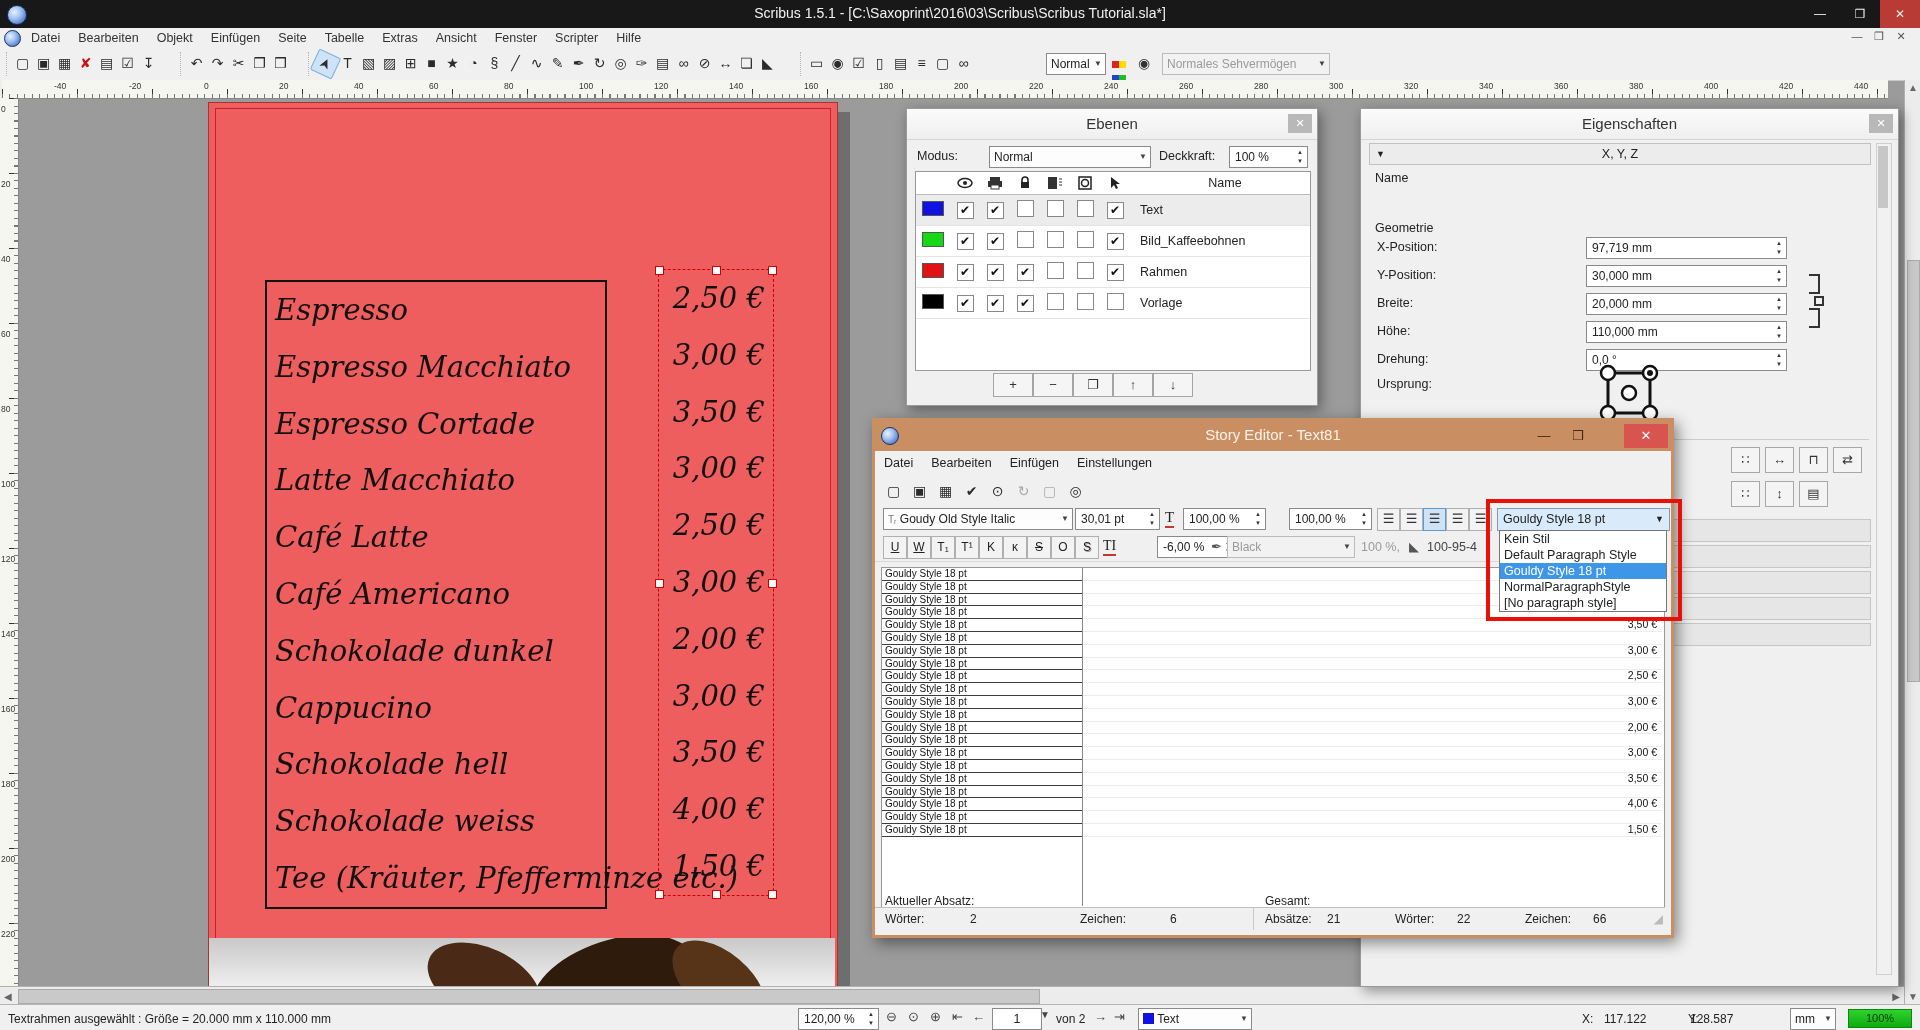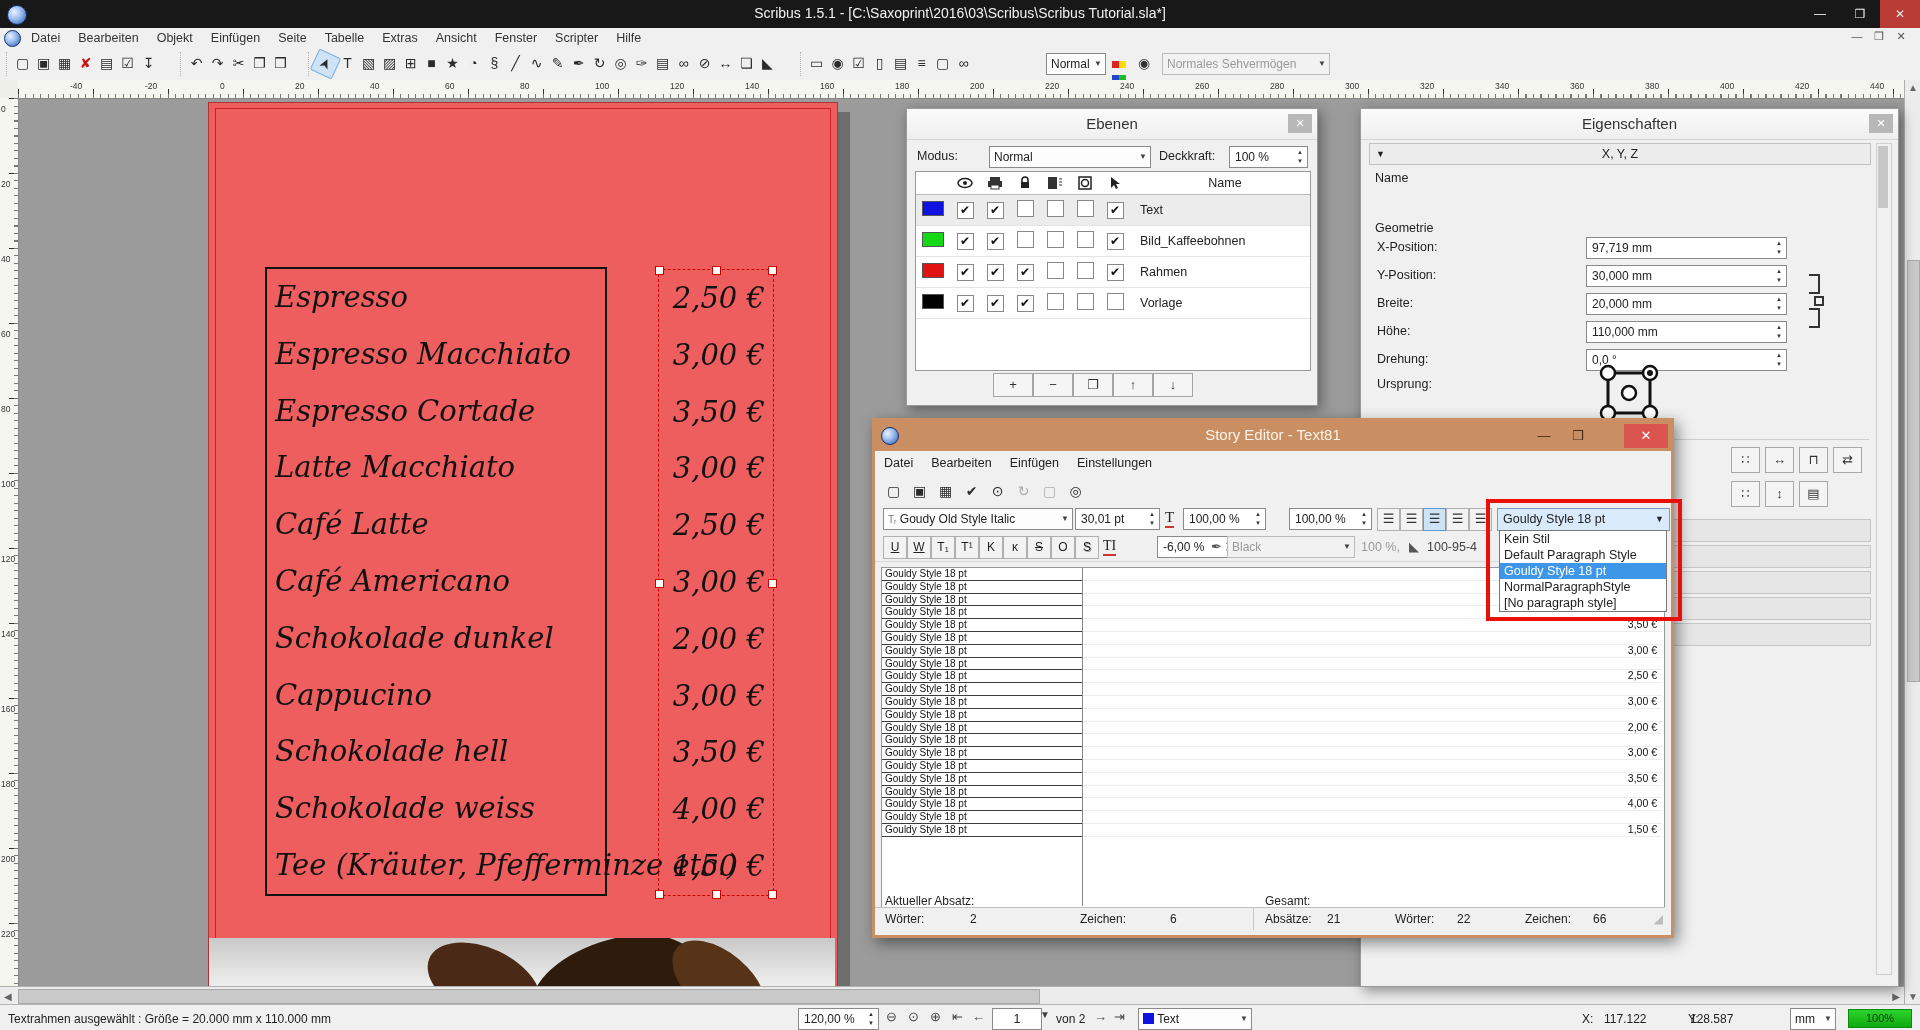--- a/index.html
+++ b/index.html
@@ -20,36 +20,36 @@
   .tb-group{position:absolute;top:3px;height:24px;border-left:1px dotted #b5b5b5;padding-left:5px;white-space:nowrap;}
   .tbi{display:inline-block;width:21px;height:22px;line-height:22px;text-align:center;font-size:14px;color:#2b2b2b;vertical-align:top;}
   .tbi.red{color:#cc1111;}
   .tbi.active{background:#cfe3f6;border:1px solid #7ab0e0;border-radius:2px;line-height:20px;}
   .tbi.disabled{color:#aaa;}
   .combo{background:#fdfdfd;border:1px solid #8a8a8a;height:20px;line-height:20px;font-size:12px;padding:0 4px;position:absolute;}
   .combo .arr{position:absolute;right:3px;top:0;font-size:8px;color:#444;}
   .combo.disabled{color:#9a9a9a;background:#f2f2f2;border-color:#bbb;}
   .cmgrid span{display:inline-block;width:7px;height:7px;}
   
-  .hruler{left:18px;top:80px;width:1886px;height:18px;background:#f6f6f1;border-bottom:1px solid #888;
+  .hruler{left:2px;top:80px;width:1886px;height:18px;background:#f6f6f1;border-bottom:1px solid #888;
     background-image:repeating-linear-gradient(90deg,#777 0 1px,transparent 1px 7.5px),repeating-linear-gradient(90deg,#333 0 1px,transparent 1px 75px);
     background-size:100% 4px,100% 9px;background-position:left bottom,left bottom;background-repeat:repeat-x;}
   .vruler{left:0;top:98px;width:18px;height:888px;background:#f6f6f1;border-right:1px solid #888;
     background-image:repeating-linear-gradient(180deg,#777 0 1px,transparent 1px 7.5px),repeating-linear-gradient(180deg,#333 0 1px,transparent 1px 75px);
     background-size:4px 100%,9px 100%;background-position:right top,right top;background-repeat:repeat-y;}
   .rnum{position:absolute;font-size:8.5px;color:#333;}
   .corner{left:0;top:80px;width:18px;height:18px;background:#efefea;border-right:1px solid #999;border-bottom:1px solid #999;}
   
   .page{left:208px;top:102px;width:628px;height:884px;background:#ef5e5e;border:1px solid #a33;}
   .pageshadow{left:837px;top:112px;width:13px;height:874px;background:#6e6e6e;}
   .margin-guide{position:absolute;left:6px;top:5px;right:6px;bottom:-2px;border:1px solid rgba(190,20,20,.8);}
   .cardfont{font-family:"DejaVu Serif",serif;font-style:italic;color:#111;}
   .title-frame{position:absolute;left:53px;top:38px;width:508px;height:87px;border:2px solid #111;}
   .title-frame .t{position:absolute;left:0;right:0;top:8px;text-align:center;font-size:52px;letter-spacing:1px;}
-  .items-frame{position:absolute;left:56px;top:164px;width:338px;height:625px;border:2px solid #111;}
+  .items-frame{position:absolute;left:56px;top:177px;width:338px;height:625px;border:2px solid #111;}
   .card-row{height:56.8px;line-height:56.8px;font-size:29px;padding-left:8px;white-space:nowrap;}
   .price-frame{position:absolute;left:449px;top:166px;width:114px;height:625px;border:1px dashed #cc0000;}
   .price-row{height:56.8px;line-height:56.8px;font-size:29px;text-align:right;padding-right:8px;}
   .hdl{position:absolute;width:7px;height:7px;background:#fff;border:1px solid #cc0000;}
   .img-strip{position:absolute;left:0px;top:835px;width:626px;height:49px;background:linear-gradient(#c9c9c9,#efefef);overflow:hidden;}
   .bean{position:absolute;border-radius:50%;}
   
   .win{background:#f0f0f0;border:1px solid #9a9a9a;box-shadow:3px 4px 12px rgba(0,0,0,.4);}
   .dlg-title{position:relative;height:30px;border-bottom:1px solid #d5d5d5;background:linear-gradient(#fbfbfb,#efefef);}
   .dlg-title .t{position:absolute;left:0;right:0;top:6px;text-align:center;font-size:15px;color:#333;}

